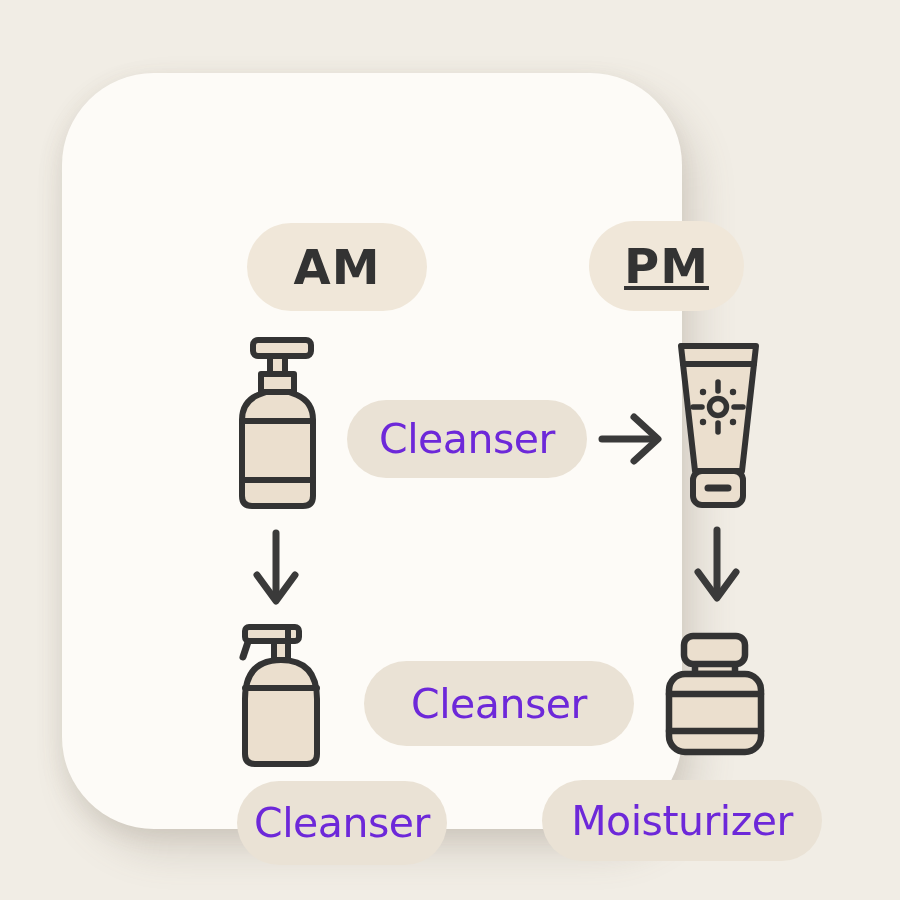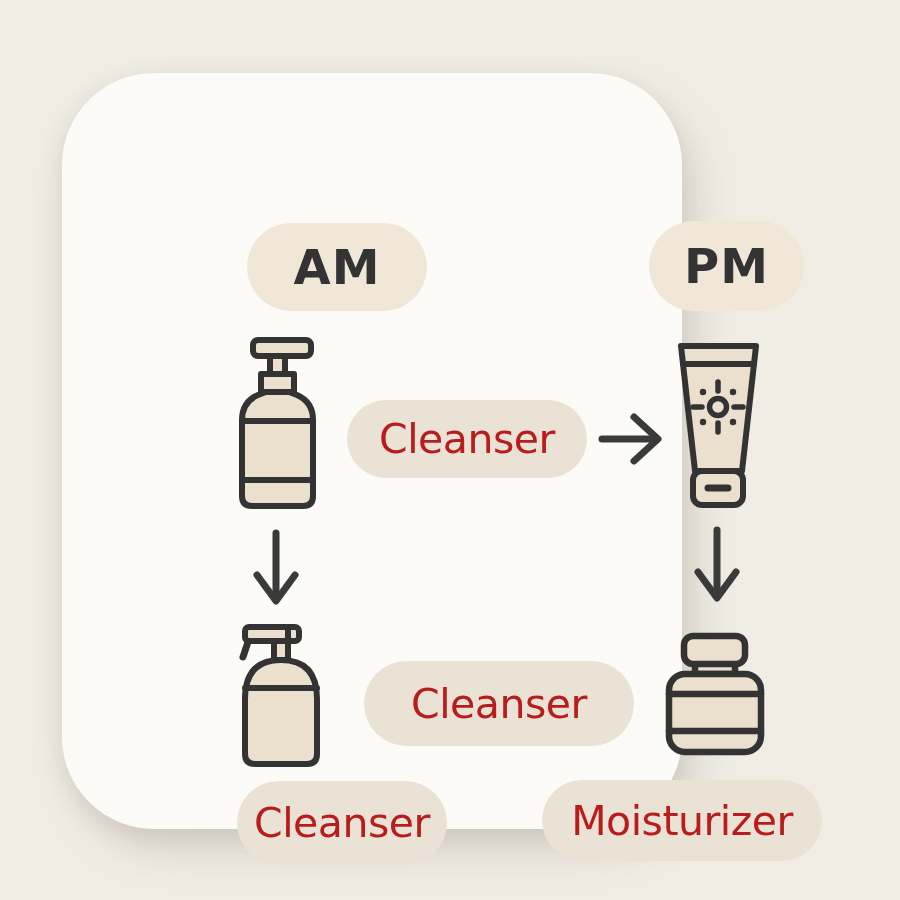--- a/index.html
+++ b/index.html
@@ -20,35 +20,35 @@
     border-radius: 92px;
     box-shadow: 14px 22px 40px rgba(110, 95, 80, 0.20),
                 -4px 6px 22px rgba(110, 95, 80, 0.10);
   }
 
   .pill {
     position: absolute;
     display: flex;
     align-items: center;
     justify-content: center;
-    color: #b91c1c;
+    color: #6d28d9;
     letter-spacing: -0.5px;
     white-space: nowrap;
   }
   .pill-warm { background: #f0e7d9; }
   .pill-cool { background: #eae2d5; }
 
   .badge {
     font-weight: 700;
     font-size: 48px;
     letter-spacing: 1px;
     color: #333333;
   }
   .badge-am { left: 185px; top: 150px; width: 180px; height: 88px; border-radius: 44px; }
-  .badge-pm { left: 587px; top: 148px; width: 155px; height: 90px; border-radius: 45px; }
+  .badge-pm { left: 527px; top: 148px; width: 155px; height: 90px; border-radius: 45px; text-decoration: underline; }
 
   .label-pill { font-size: 41px; font-weight: 400; }
   .pill-cleanser-mid   { left: 285px; top: 327px; width: 240px; height: 78px; border-radius: 39px; }
   .pill-sunscreen      { left: 302px; top: 588px; width: 270px; height: 85px; border-radius: 43px; }
   .pill-cleanser-bottom{ left: 175px; top: 708px; width: 210px; height: 84px; border-radius: 42px; }
   .pill-moisturizer    { left: 480px; top: 707px; width: 280px; height: 81px; border-radius: 41px; align-items: center; }
 
   .icon { position: absolute; }
   .icon-lotion-pump { left: 160px; top: 255px; width: 120px; height: 190px; }
   .icon-sunscreen-tube { left: 600px; top: 260px; width: 120px; height: 185px; }

